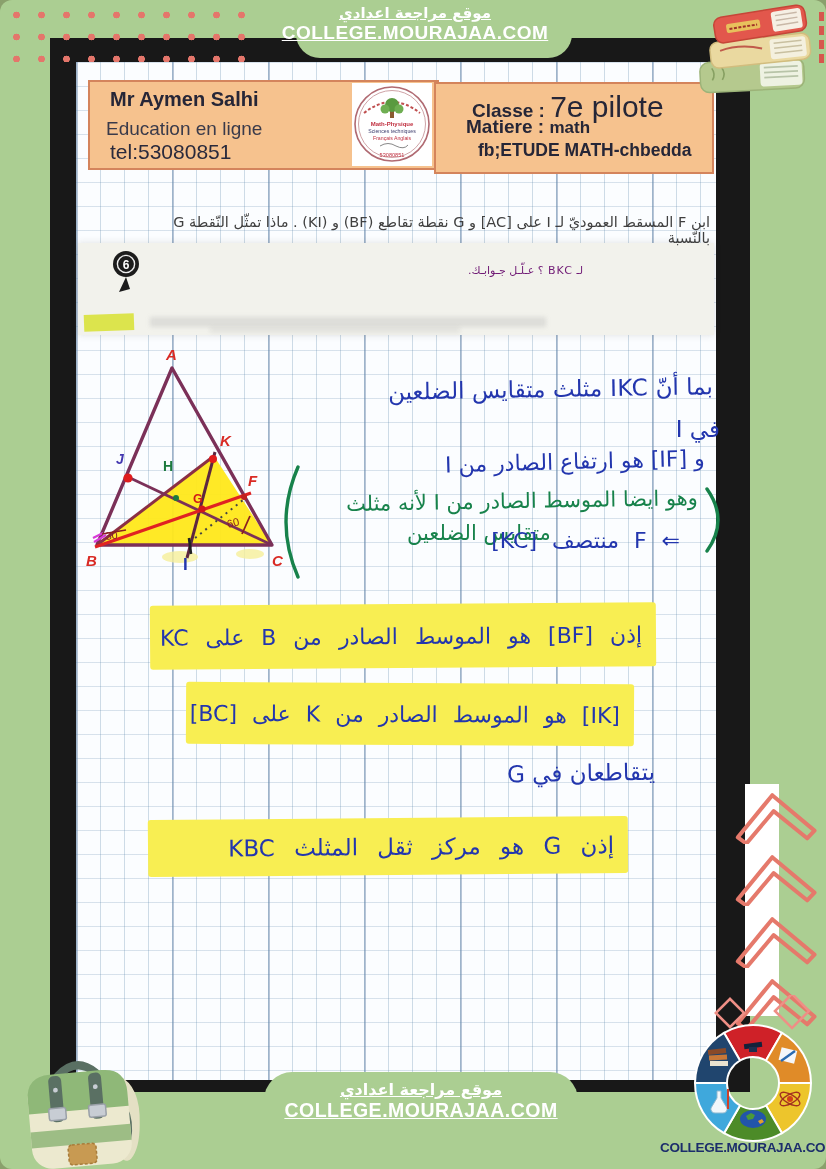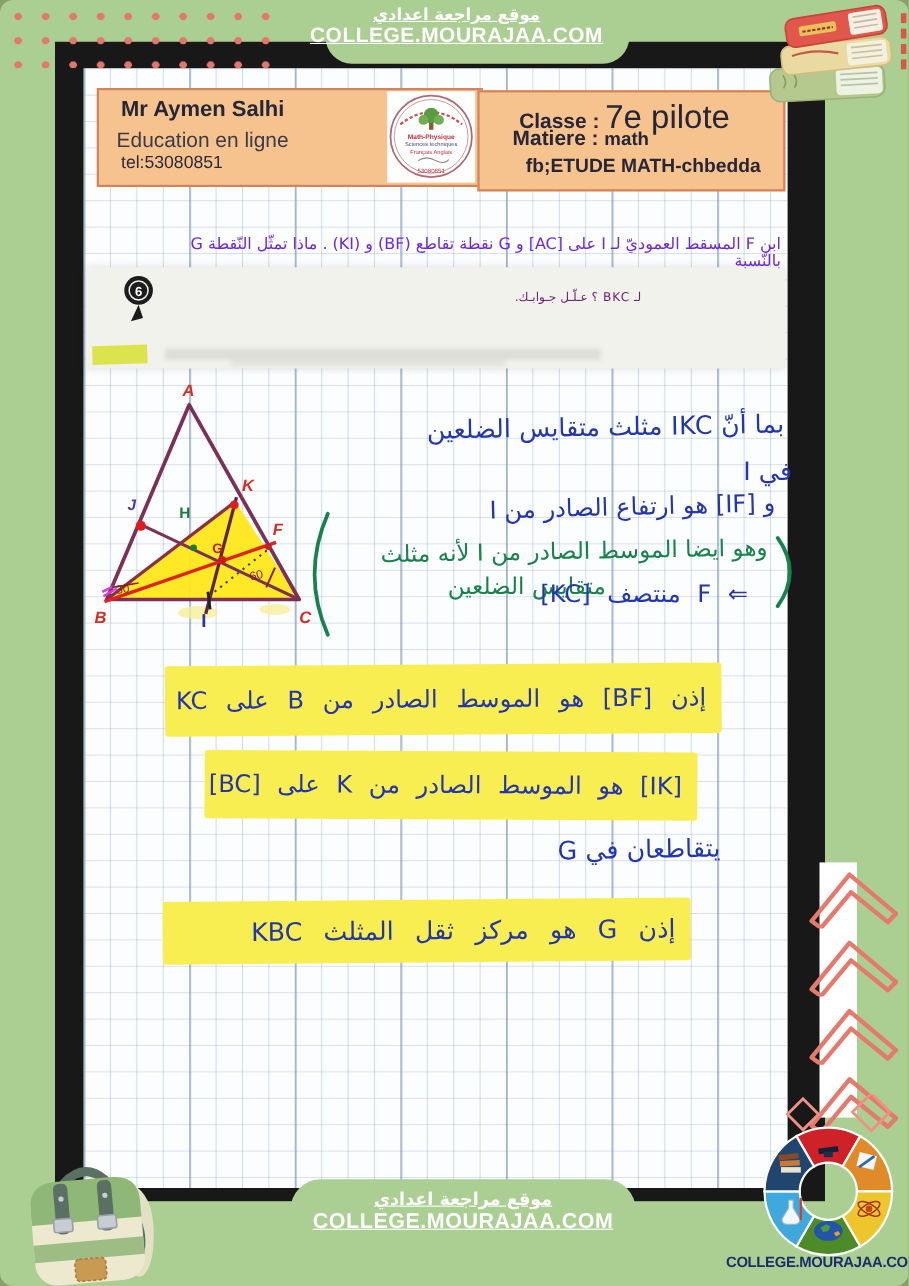--- a/index.html
+++ b/index.html
@@ -26,36 +26,36 @@
           linear-gradient(to right, rgba(100,140,175,.30) 1px, transparent 1px),
           linear-gradient(to bottom, rgba(100,140,175,.24) 1px, transparent 1px),
           linear-gradient(to right, rgba(70,105,150,.38) 2px, transparent 2px);
         background-size:24px 24px,24px 24px,96px 96px;}
 
   
   .card{position:absolute;background:#f6c28e;border:2px solid #d4845c;color:#262637;}
   #teacher-card{left:12px;top:18px;width:347px;height:86px;}
   #teacher-card .n1{position:absolute;left:20px;top:6px;font-size:20px;font-weight:bold;}
   #teacher-card .n2{position:absolute;left:16px;top:36px;font-size:19px;color:#3a3a4a;}
-  #teacher-card .n3{position:absolute;left:20px;top:58px;font-size:16px;color:#2a2a3c;}
+  #teacher-card .n3{position:absolute;left:20px;top:58px;font-size:21px;color:#2a2a3c;}
   #class-card{left:358px;top:20px;width:276px;height:88px;}
   #class-card .row1{position:absolute;left:36px;top:6px;font-size:19px;font-weight:bold;}
   #class-card .row1 .big{font-size:30px;font-weight:normal;}
   #class-card .row2{position:absolute;left:30px;top:32px;font-size:19px;font-weight:bold;}
   #class-card .row2 .val{font-size:17px;}
   #class-card .row3{position:absolute;left:42px;top:56px;font-size:17.5px;font-weight:bold;}
 
   
   #stamp{position:absolute;left:276px;top:21px;width:80px;height:83px;background:#fff;z-index:3;}
 
   
   #ex-strip{position:absolute;left:2px;top:181px;width:636px;height:92px;
         background:#f2f2ec;box-shadow:0 0 7px rgba(60,60,60,.15);}
   #ex-line1{position:absolute;right:116px;top:214px;width:566px;direction:rtl;text-align:right;
-        font-family:"DejaVu Sans",sans-serif;font-size:14.5px;color:#6d28d9;z-index:4;}
+        font-family:"DejaVu Sans",sans-serif;font-size:14.5px;color:#404040;z-index:4;}
   #ex-line2{position:absolute;right:243px;top:264px;direction:rtl;
         font-family:"DejaVu Sans",sans-serif;font-size:11px;color:#701a75;z-index:4;letter-spacing:1px;}
   #ex-pin{position:absolute;left:110px;top:250px;z-index:4;}
   #smudge{position:absolute;left:150px;top:317px;width:396px;height:10px;background:rgba(120,120,125,.17);
         filter:blur(2px);z-index:4;}
   #smudge2{position:absolute;left:210px;top:327px;width:250px;height:6px;background:rgba(130,130,135,.12);
         filter:blur(2px);z-index:4;}
   #green-mark{position:absolute;left:84px;top:314px;width:50px;height:17px;background:#d9e23c;opacity:.9;
         transform:rotate(-2deg);z-index:4;}
 

